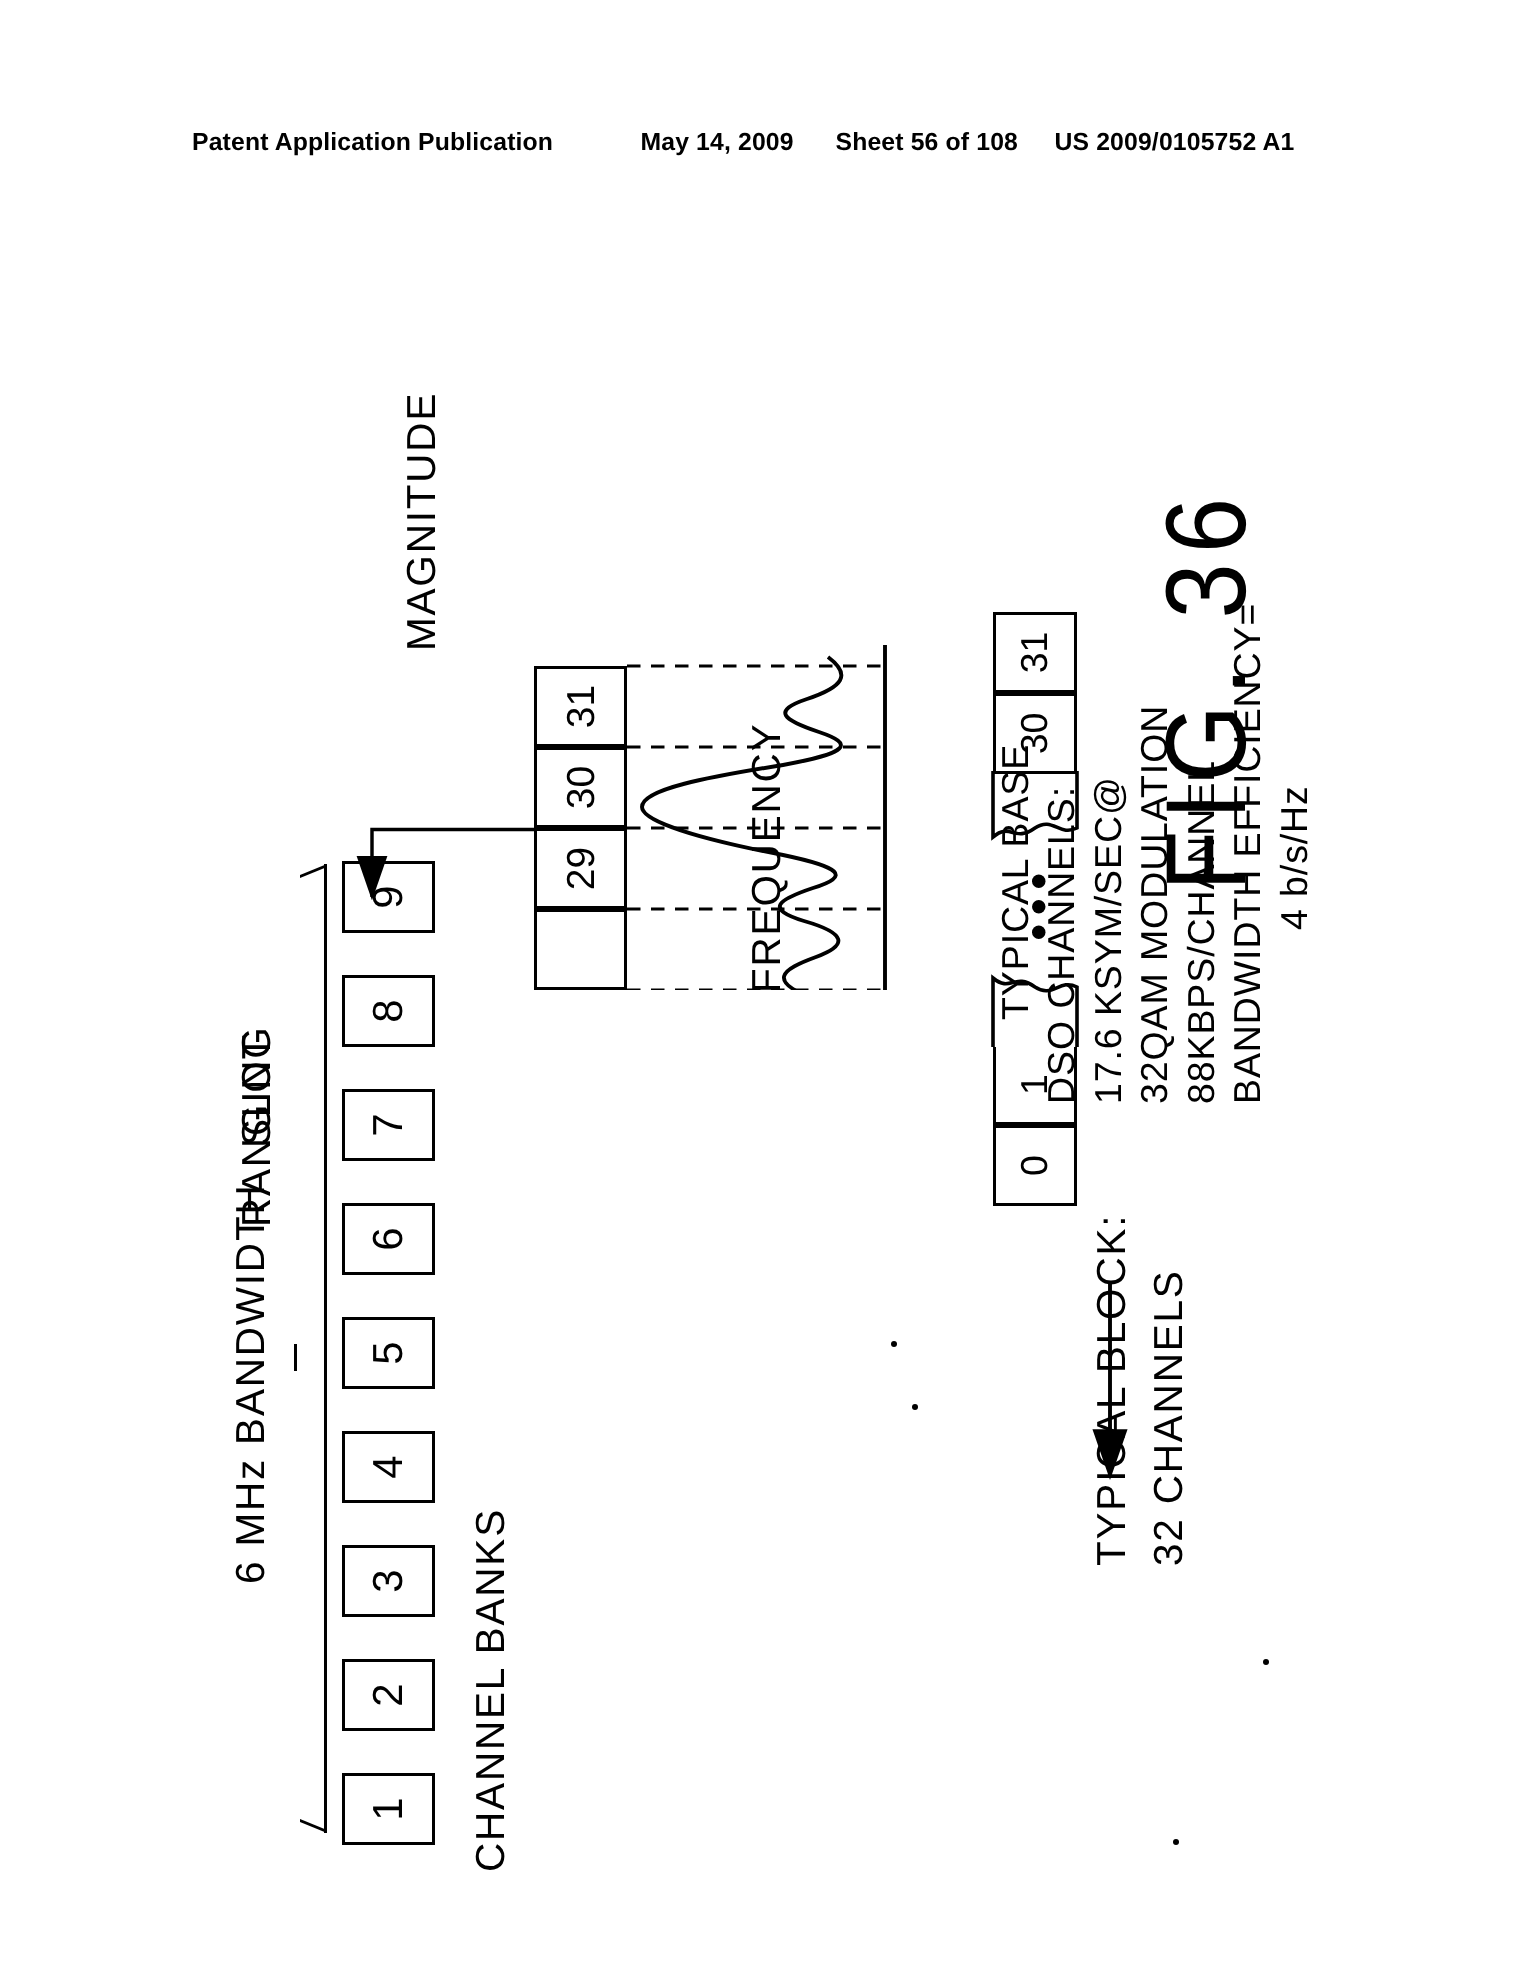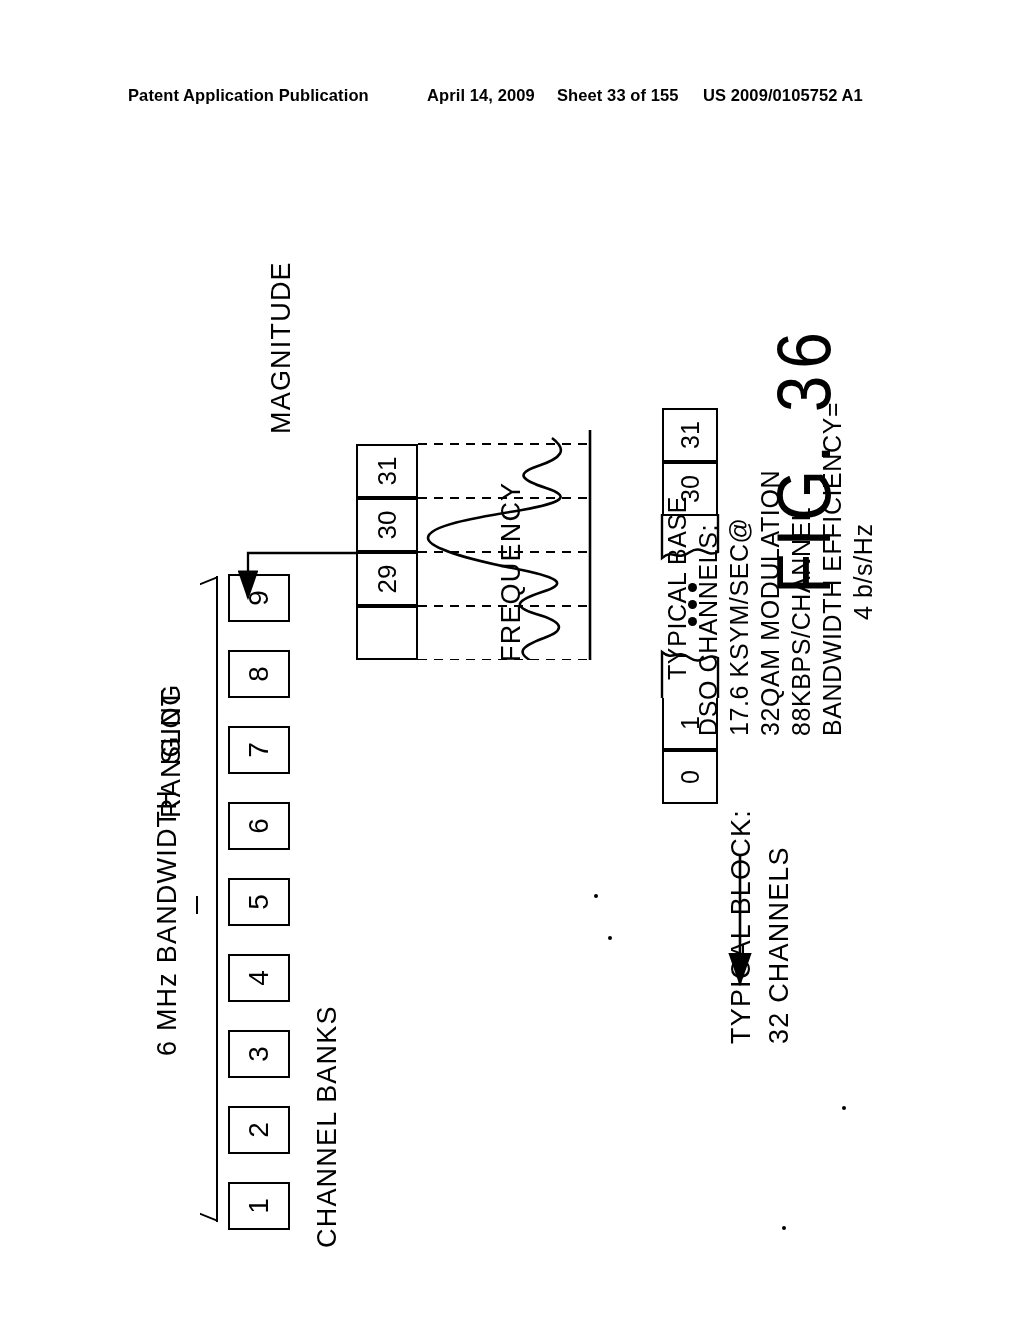--- a/index.html
+++ b/index.html
@@ -184,22 +184,22 @@
   }
 
   
   .speck { position:absolute; background:#000; border-radius:50%; }
 </style>
 </head>
 <body>
 
 <div id="page-header">
   <span class="h-pub">Patent Application Publication</span>
-  <span class="h-date">April 14, 2009</span>
-  <span class="h-sheet">Sheet 33 of 155</span>
+  <span class="h-date">May 14, 2009</span>
+  <span class="h-sheet">Sheet 56 of 108</span>
   <span class="h-patno">US 2009/0105752 A1</span>
 </div>
 
 <div id="figure-canvas">
 
   <div id="bandwidth-brace">
     <div class="b-top"></div>
     <div class="b-lcap"></div>
     <div class="b-rcap"></div>
     <div class="b-mid2"></div>

